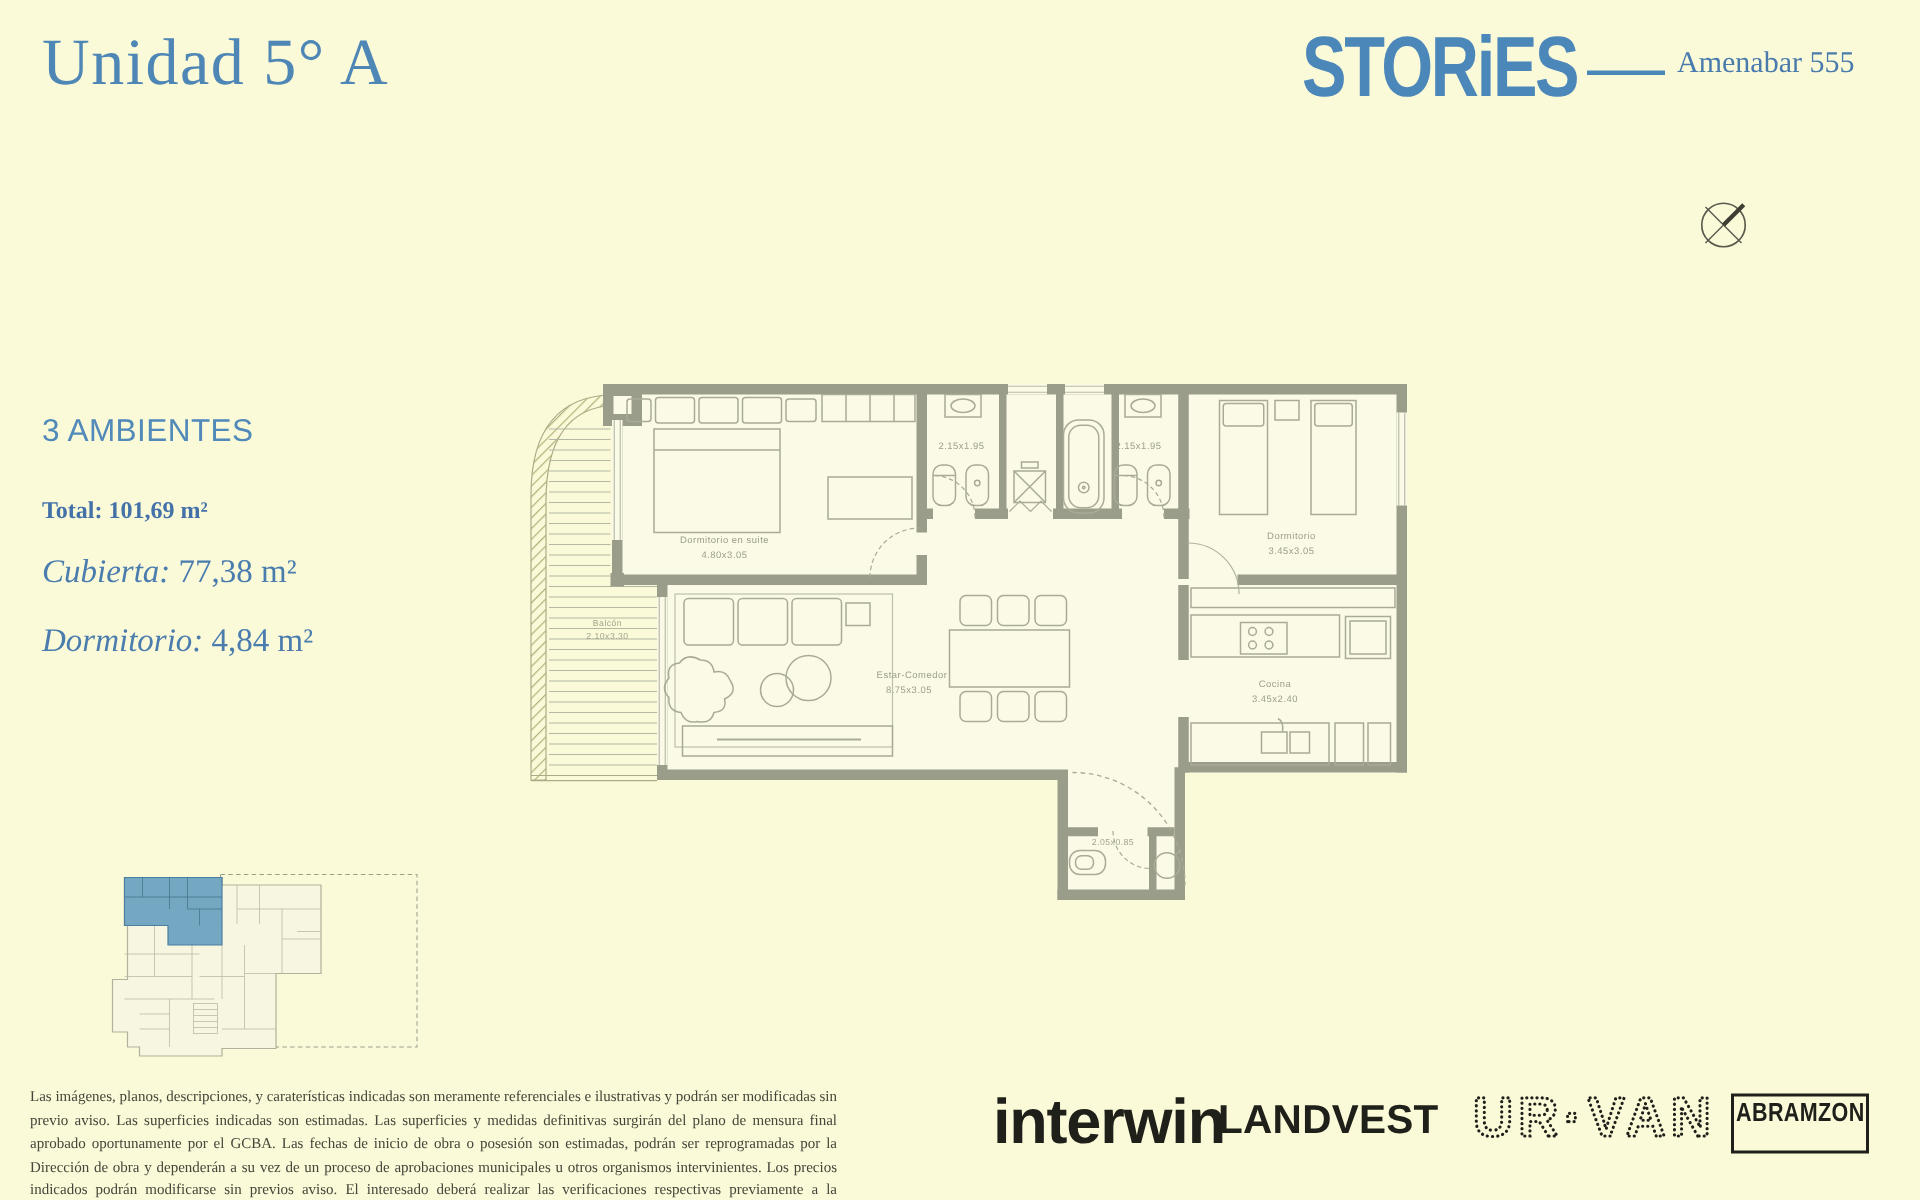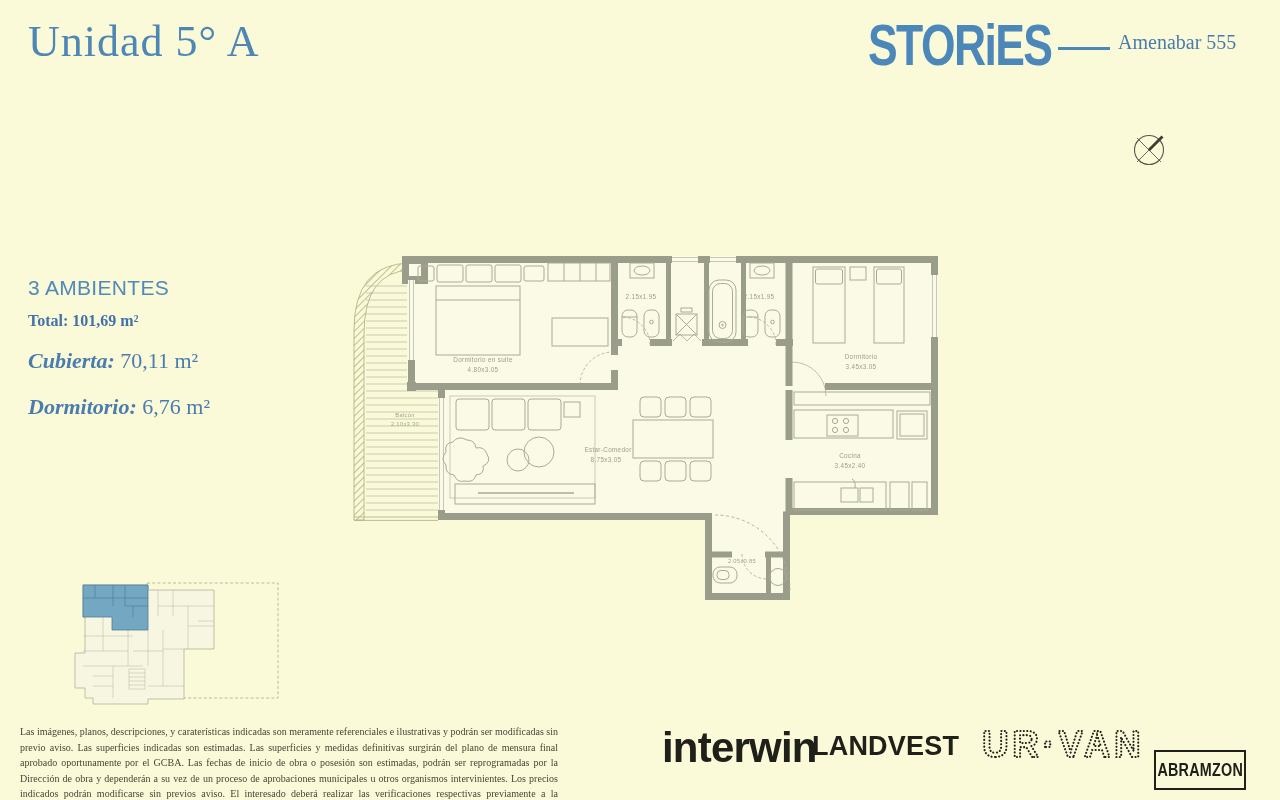--- a/index.html
+++ b/index.html
@@ -9,36 +9,36 @@
   
   .title{left:28px;top:16px;font-family:"Liberation Serif",serif;font-size:44px;
          color:#4e86b5;letter-spacing:1px;}
   .brand-name{left:868px;top:12px;font-size:57px;font-weight:800;color:#4c87ba;
               letter-spacing:-2px;transform:scaleX(.78);transform-origin:left top;}
   .brand-divider{left:1058px;top:47px;width:52px;height:2.5px;background:#4c87ba;}
   .brand-project{left:1118px;top:31px;font-family:"Liberation Serif",serif;
                  font-size:20px;color:#4a7bad;}
   
   .specs{left:28px;top:276px;color:#4a7cae;}
-  .specs .rooms{font-size:21px;color:#5189b9;letter-spacing:.3px;margin:0 0 12px 0;}
+  .specs .rooms{font-size:21px;color:#5189b9;letter-spacing:.3px;margin:0 0 32px 0;}
   .specs .total{font-family:"Liberation Serif",serif;font-size:16px;font-weight:bold;
                 color:#4472a8;margin:0 0 18px 0;}
   .specs .item{font-family:"Liberation Serif",serif;font-size:22px;margin:0 0 20px 0;}
-  .specs .item .lbl{font-style:italic;font-weight:bold;}
+  .specs .item .lbl{font-style:italic;}
   
   .disclaimer{left:20px;top:724px;width:538px;font-family:"Liberation Serif",serif;
               font-size:10px;line-height:1.55;color:#45453a;text-align:justify;}
   
   .logo-interwin{left:662px;top:724px;font-size:42px;font-weight:700;color:#20201a;
                  letter-spacing:-.8px;}
   .logo-landvest{left:812px;top:731px;font-size:27px;font-weight:700;color:#20201a;
                  letter-spacing:.2px;}
   .logo-urvang{left:980px;top:718px;}
   .logo-abramzon{left:1154px;top:729px;width:88px;height:36px;border:2.2px solid #20201a;
-                 display:flex;align-items:center;justify-content:center;margin-top:21px;}
+                 display:flex;align-items:flex-start;justify-content:center;}
   .logo-abramzon span{font-size:17.5px;font-weight:800;color:#20201a;letter-spacing:.3px;
                  transform:scaleX(.82);white-space:nowrap;}
   
   .plan-label{font-family:"Liberation Sans",sans-serif;font-size:6.3px;fill:#9b9e8a;
               letter-spacing:.35px;text-anchor:middle;}
   .plan-label-sm{font-family:"Liberation Sans",sans-serif;font-size:5.8px;fill:#a2a58f;
               letter-spacing:.3px;text-anchor:middle;}
 </style>
 </head>
 <body>
@@ -52,22 +52,22 @@
 
   <svg class="abs" style="left:1126px;top:127px" width="46" height="46" viewBox="0 0 46 46">
     <circle cx="23" cy="23" r="14.5" fill="none" stroke="#59584c" stroke-width="1.1"></circle>
     <path d="M11,11 L35,35 M35,11 L11,35" stroke="#59584c" stroke-width="0.9" fill="none"></path>
     <path d="M23,23 L36.5,9.5" stroke="#3e3d31" stroke-width="2.8" fill="none"></path>
   </svg>
 
   <div class="abs specs">
     <p class="rooms">3 AMBIENTES</p>
     <p class="total"><span>Total:</span>&nbsp;<span>101,69 m²</span></p>
-    <p class="item"><span class="lbl">Cubierta:</span>&nbsp;<span>70,11 m²</span></p>
-    <p class="item"><span class="lbl">Dormitorio:</span>&nbsp;<span>6,76 m²</span></p>
+    <p class="item"><span class="lbl">Cubierta:</span>&nbsp;<span>77,38 m²</span></p>
+    <p class="item"><span class="lbl">Dormitorio:</span>&nbsp;<span>4,84 m²</span></p>
   </div>
 
   <svg class="abs" style="left:350px;top:250px" width="590" height="355" viewBox="0 0 590 355">
     <defs>
       <pattern id="hatch" patternUnits="userSpaceOnUse" width="5" height="5" patternTransform="rotate(45)">
         <line x1="0" y1="0" x2="0" y2="5" stroke="#b2b079" stroke-width="1.6"></line>
       </pattern>
     </defs>
 
     <path d="M58,6 H588 V265 H440 V350 H355 V270 H88 V140 H58 Z" fill="#fbfae6"></path>

